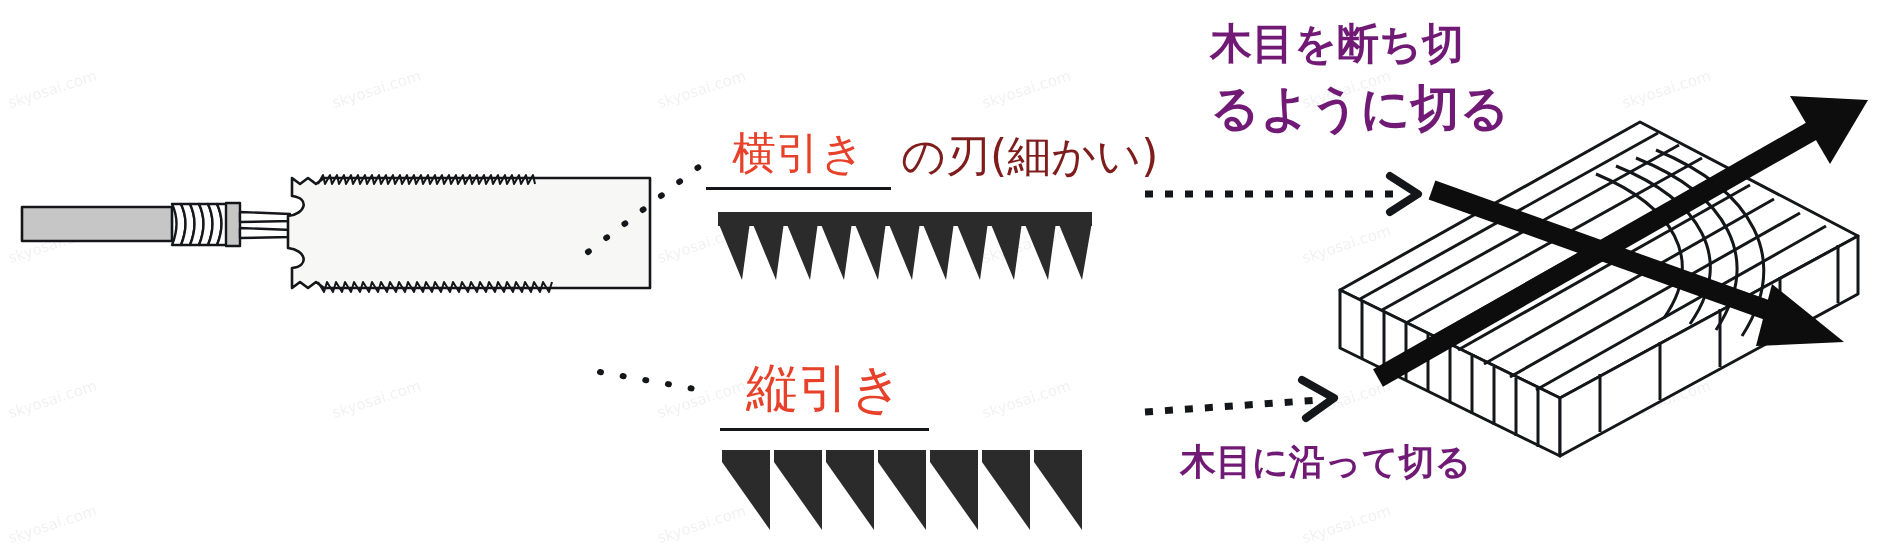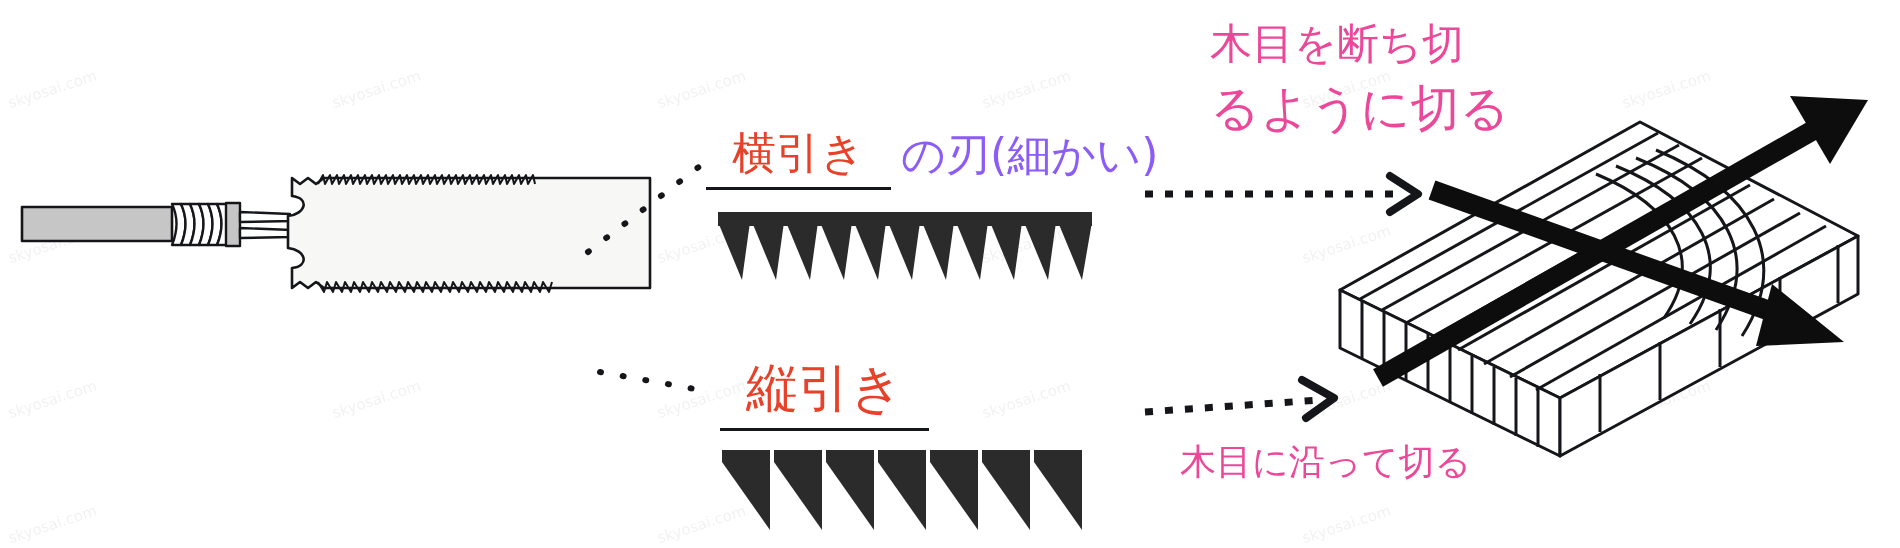--- a/index.html
+++ b/index.html
@@ -21,41 +21,42 @@
     position: absolute;
     left: 0;
     top: 0;
     width: 1900px;
     height: 548px;
   }
 
   .label-row {
     position: absolute;
     display: flex;
-    align-items: center;
+    align-items: flex-end;
     white-space: nowrap;
   }
   .label-key {
     color: #e8412a;
     border-bottom: 3px solid #15161a;
     padding: 0 26px 4px 26px;
     display: inline-block;
   }
   .label-rest {
-    color: #8b5cf6;
+    color: #7f1d1d;
     padding-left: 10px;
     padding-bottom: 4px;
     display: inline-block;
   }
 
   .note {
     position: absolute;
-    color: #ec4899;
+    color: #701a75;
     white-space: pre-line;
     text-align: left;
+    font-weight: bold;
   }
 
   .wm {
     position: absolute;
     color: #000;
     opacity: 0.055;
     font-size: 15px;
     transform: rotate(-18deg);
     transform-origin: left top;
     pointer-events: none;

